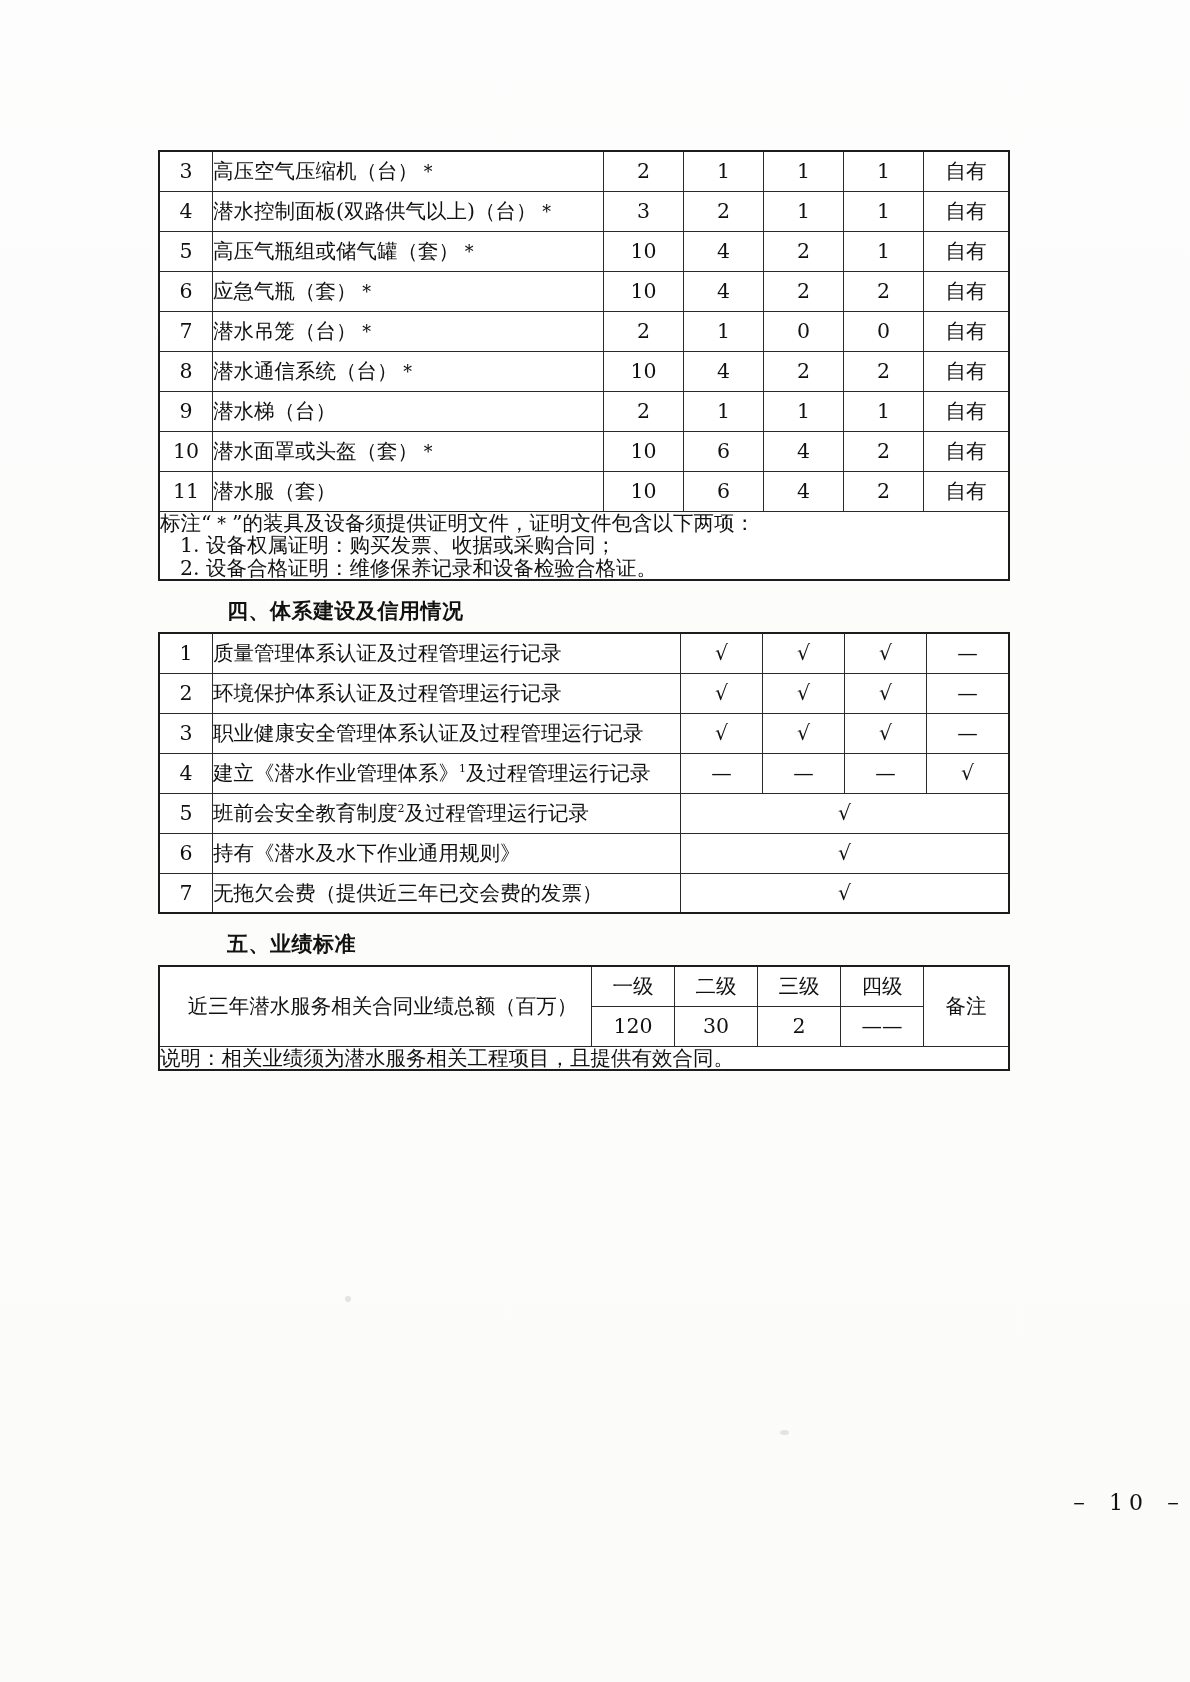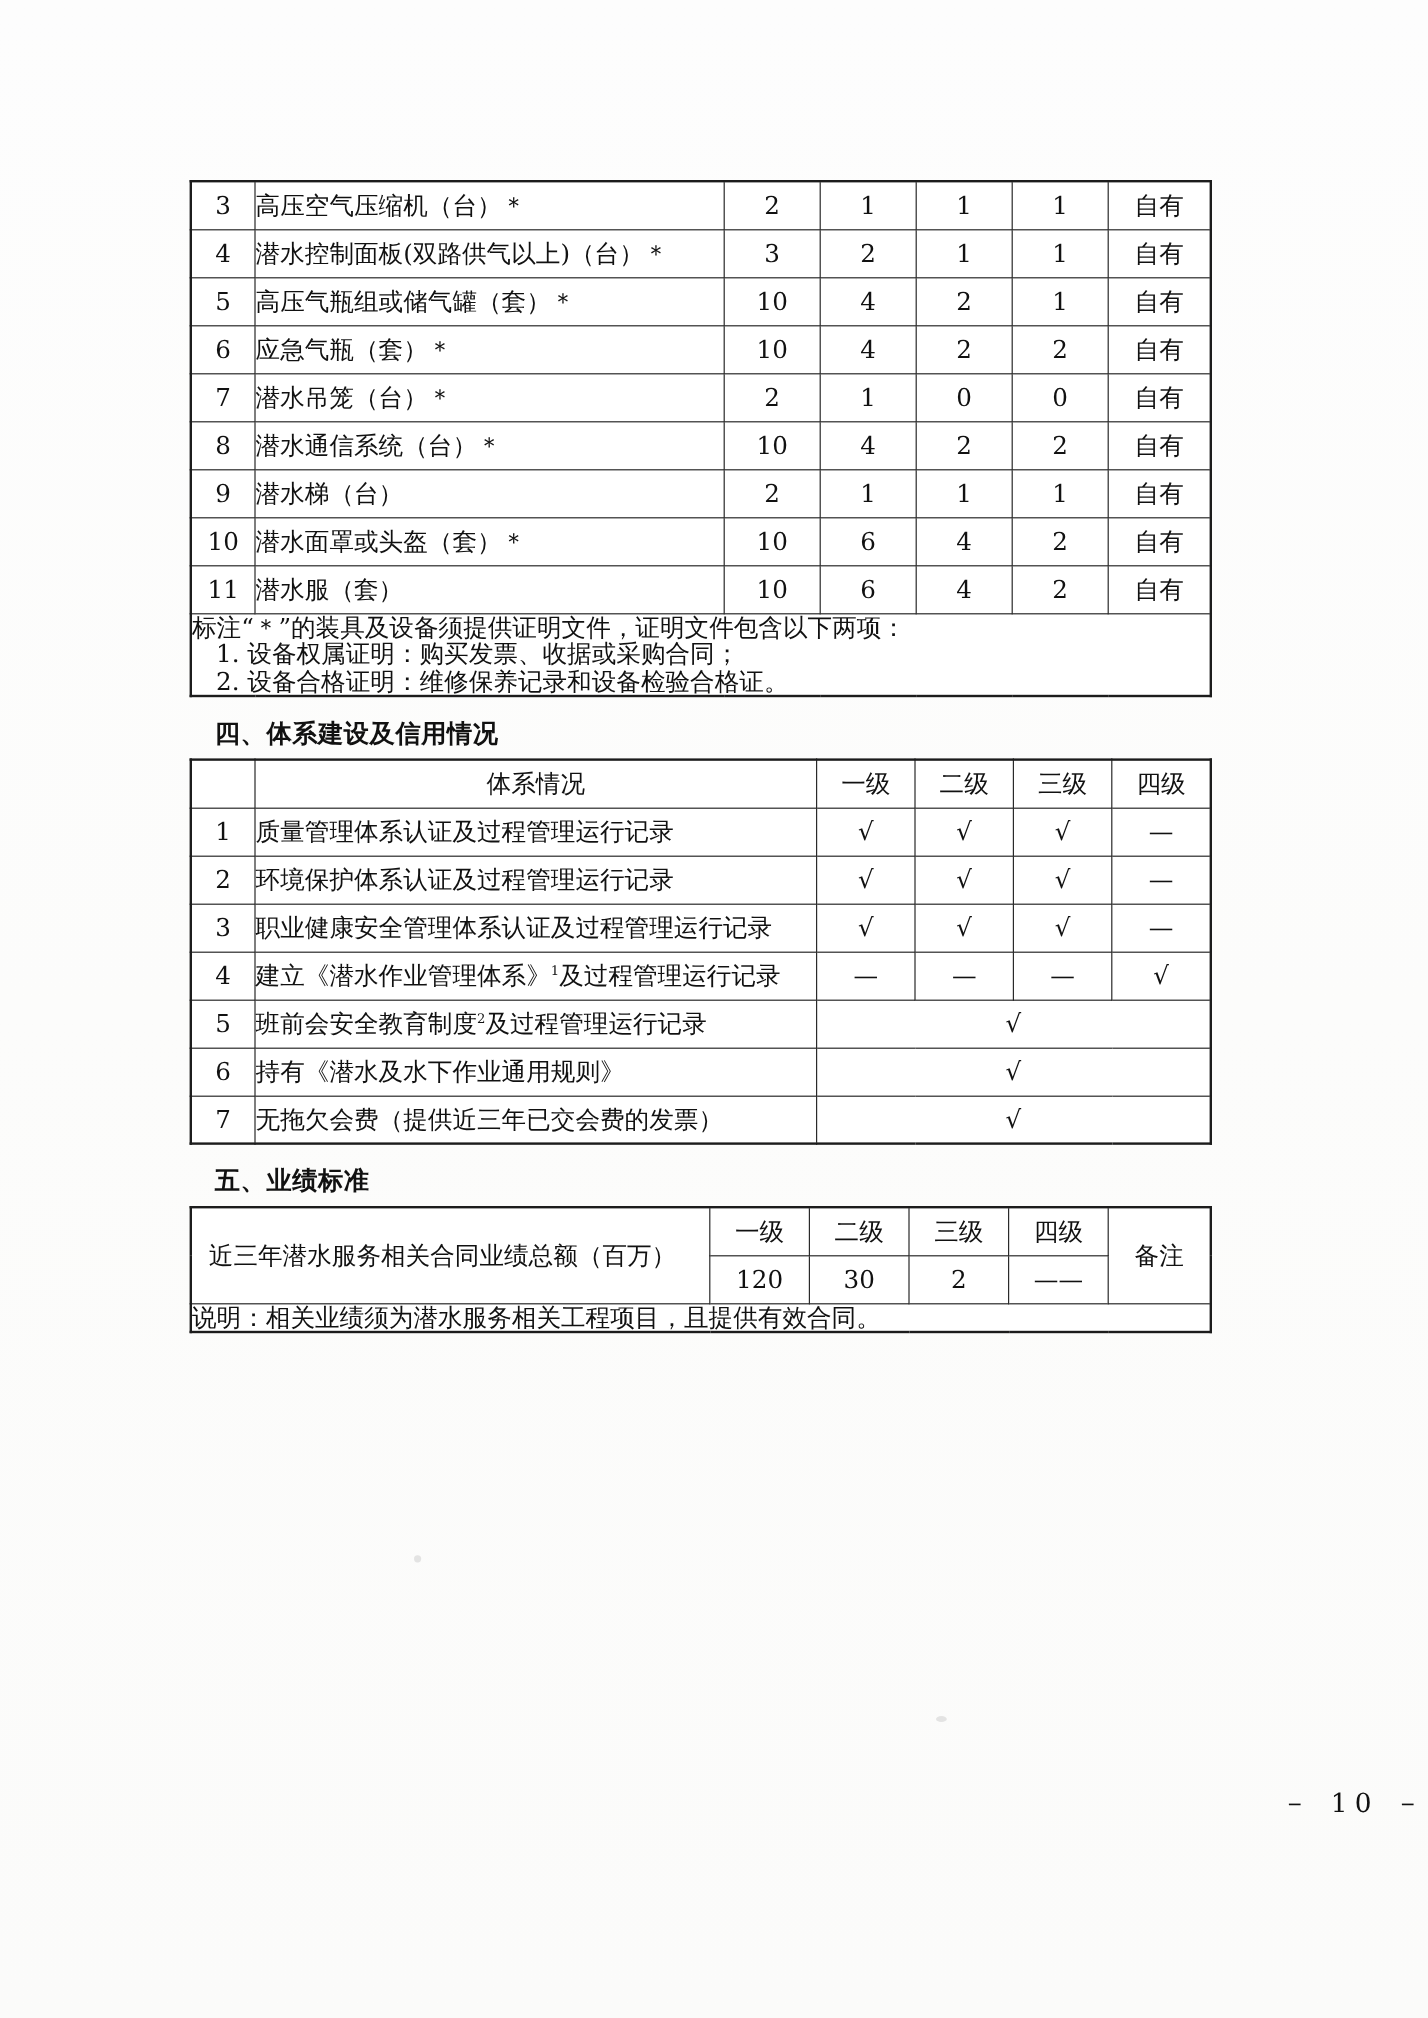--- a/index.html
+++ b/index.html
@@ -72,41 +72,41 @@
     line-height: 1.42;
     font-size: 20px;
   }
   .note-line { display: block; white-space: pre-wrap; }
   .note-indent { padding-left: 20px; }
 
   .section-title {
     font-family: "DejaVu Sans", "Liberation Sans", sans-serif;
     font-weight: bold;
     font-size: 21px;
-    margin: 16px 0 7px 21px;
+    margin: 16px 0 7px 69px;
     letter-spacing: 0.5px;
   }
 
   
   table.t2 { width: 852px; }
   .t2 .c-idx  { width: 52px; }
   .t2 .c-lvl  { width: 81px; }
 
   sup.fn {
     font-size: 11px;
     vertical-align: super;
     line-height: 0;
   }
 
   .check { font-size: 20px; font-family: "DejaVu Sans", "Liberation Sans", sans-serif; }
   .dash  { font-size: 20px; }
 
   
   table.t3 { width: 852px; }
-  .t3 .c-title { text-align: left; padding-left: 14px; font-size: 20.5px; }
+  .t3 .c-title { text-align: center; padding-left: 14px; font-size: 20.5px; }
   .t3 .c-lvl { width: 82px; text-align: center; }
   .t3 .c-note { width: 84px; }
   .t3 .r-lvl { height: 40px; }
   .t3 .r-val { height: 40px; }
 
   .footer {
     position: absolute;
     left: 0;
     top: 1488px;
     width: 1190px;
@@ -225,28 +225,20 @@
               <span class="note-line note-indent">2. 设备合格证明：维修保养记录和设备检验合格证。</span>
             </td>
           </tr>
         </tbody>
     </table>
 
     <div class="section-title">四、体系建设及信用情况</div>
 
     <table class="doc outer t2">
       <tbody id="t2-body">
-        <tr class="r">
-          <td class="c-idx"></td>
-          <td class="hdr-name">体系情况</td>
-          <td class="c-lvl">一级</td>
-          <td class="c-lvl">二级</td>
-          <td class="c-lvl">三级</td>
-          <td class="c-lvl">四级</td>
-        </tr>
       <tr class="r">
             <td class="c-idx num">1</td>
             <td class="c-name">质量管理体系认证及过程管理运行记录</td>
             <td class="c-lvl check">√</td>
             <td class="c-lvl check">√</td>
             <td class="c-lvl check">√</td>
             <td class="c-lvl dash">—</td>
           </tr>
           <tr class="r">
             <td class="c-idx num">2</td>

